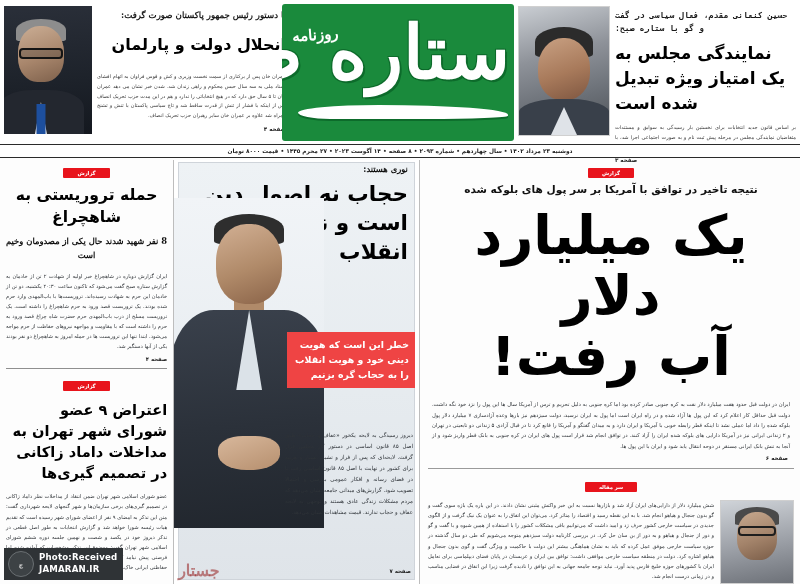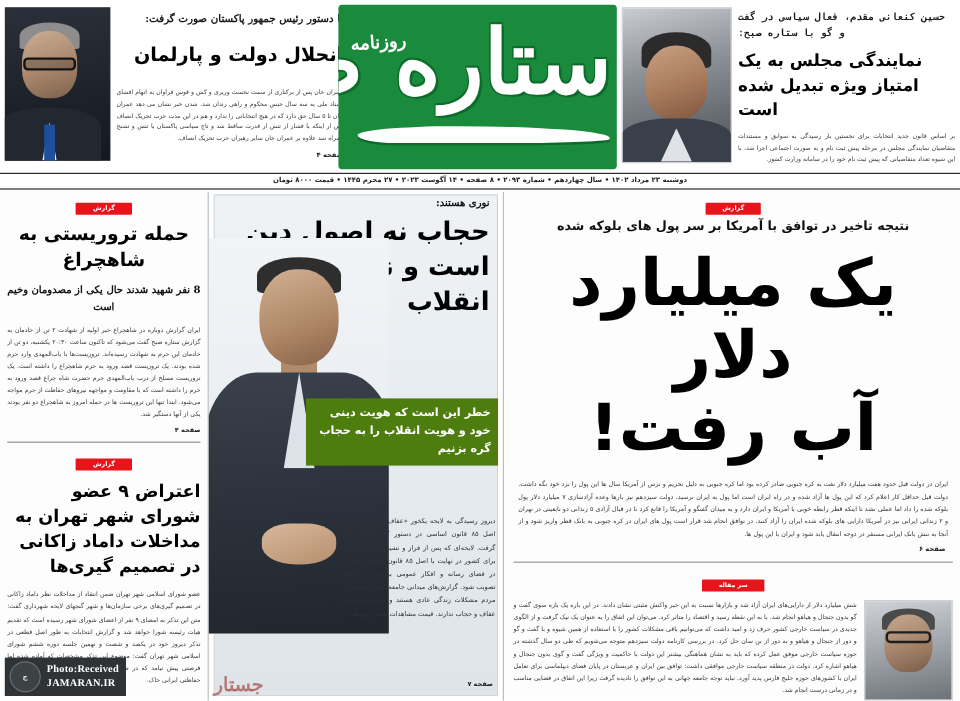--- a/index.html
+++ b/index.html
@@ -83,21 +83,21 @@
     gap: 5px;
   }
   .tr-text { flex: 1 1 auto; padding-top: 4px; }
   .tr-kicker {
     font-size: 8.2px; line-height: 1.55; color: #1a1a1a;
     text-align: left; font-weight: bold;
     font-family: Liberation Mono, monospace;
   }
   .tr-head {
     margin-top: 6px;
-    font-size: 14px; line-height: 1.45;
+    font-size: 17px; line-height: 1.45;
     font-weight: bold; color: #000;
     text-align: left;
     font-family: "DejaVu Sans", sans-serif;
   }
   .tr-body {
     margin-top: 8px;
     font-size: 5.1px; line-height: 1.85;
     color: #3a3a3a; text-align: justify;
   }
   .tr-page {
@@ -364,22 +364,22 @@
     clip-path: polygon(50% 0,78% 100%,22% 100%); z-index: 3;
   }
   .hands-d {
     position: absolute; left: 50%; top: 238px;
     transform: translateX(-50%); width: 62px; height: 34px;
     background: linear-gradient(160deg,#d8b89c,#b68f6e);
     border-radius: 40% 40% 46% 46%; z-index: 4;
   }
   .cc-greenbox {
     position: absolute; top: 172px; right: 4px;
-    width: 160px; z-index: 5;
-    background: #4d7c0f; color: #fff;
+    width: 128px; z-index: 5;
+    background: #ef4444; color: #fff;
     padding: 5px 6px;
     font-size: 9.4px; line-height: 1.62; font-weight: bold;
     text-align: right;
   }
   .cc-body {
     position: absolute; top: 270px; right: 6px;
     width: 128px; z-index: 5;
     font-size: 5.5px; line-height: 2.0; color: #2e3338; text-align: justify;
   }
   .cc-page {
@@ -429,21 +429,21 @@
     padding: 3px 6px 3px 4px;
     display: flex; align-items: center; gap: 5px;
     direction: ltr;
   }
   .credit-logo {
     width: 26px; height: 26px; border-radius: 50%;
     background: #3d4245; border: 1px solid #6a6f72;
     display: flex; align-items: center; justify-content: center;
     font-size: 6px; color: #dcdcdc; font-weight: bold;
   }
-  .credit-txt { font-size: 8.6px; line-height: 1.35; font-weight: bold; letter-spacing: .2px; font-family: Liberation Serif, serif; }
+  .credit-txt { font-size: 8.6px; line-height: 1.35; font-weight: bold; letter-spacing: .2px; }
 </style>
 </head>
 <body>
 
 <div id="page">
 
   <div class="top-banner">
 
     <div class="top-left">
       <div class="tl-photo">

